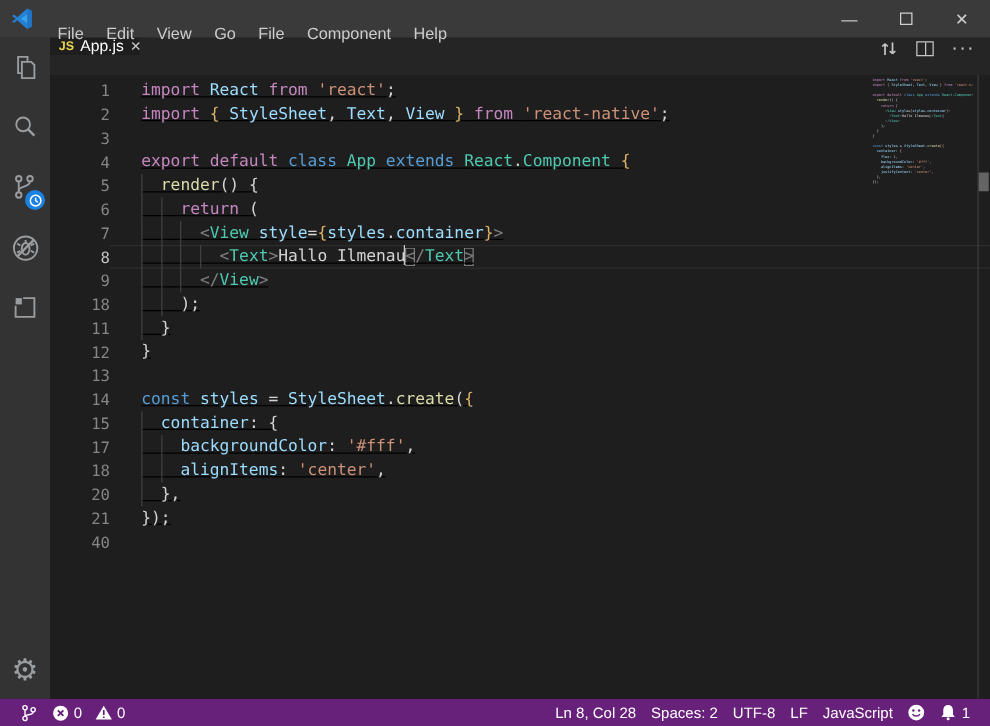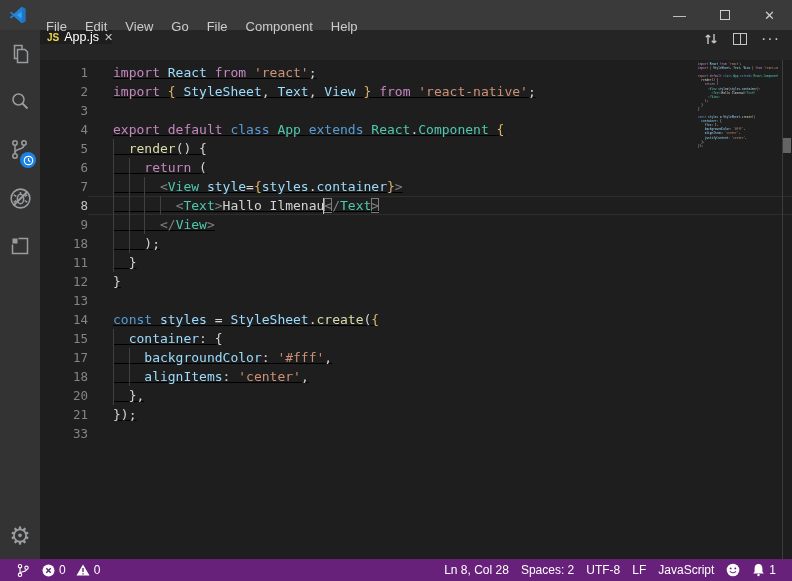--- a/index.html
+++ b/index.html
@@ -250,21 +250,21 @@
             </div>
             <div class="cl">
               <span class="ln">20</span>
               <span class="lc"><i class="ig" style="left: calc(0ch + 25px);"></i><span class="tk-p">  },</span></span>
             </div>
             <div class="cl">
               <span class="ln">21</span>
               <span class="lc"><span class="tk-p">});</span></span>
             </div>
             <div class="cl">
-              <span class="ln">33</span>
+              <span class="ln">40</span>
               <span class="lc"><span class="tk-p"></span></span>
             </div>
           </div>
         <div class="minimap">
           <div class="minimap-inner">
               <div class="ml"><span class="tk-kw">import </span><span class="tk-vr">React </span><span class="tk-kw">from </span><span class="tk-s">'react'</span><span class="tk-p">;</span></div>
               <div class="ml"><span class="tk-kw">import </span><span class="tk-g">{ </span><span class="tk-vr">StyleSheet</span><span class="tk-p">, </span><span class="tk-vr">Text</span><span class="tk-p">, </span><span class="tk-vr">View</span><span class="tk-g"> }</span><span class="tk-kw"> from </span><span class="tk-s">'react-native'</span></div>
               <div class="ml"><span class="tk-p"></span></div>
               <div class="ml"><span class="tk-kw">export default </span><span class="tk-st">class </span><span class="tk-ty">App </span><span class="tk-st">extends </span><span class="tk-ty">React</span><span class="tk-p">.</span><span class="tk-ty">Component </span></div>
               <div class="ml"><span class="tk-p">  </span><span class="tk-fn">render</span><span class="tk-p">() {</span></div>

